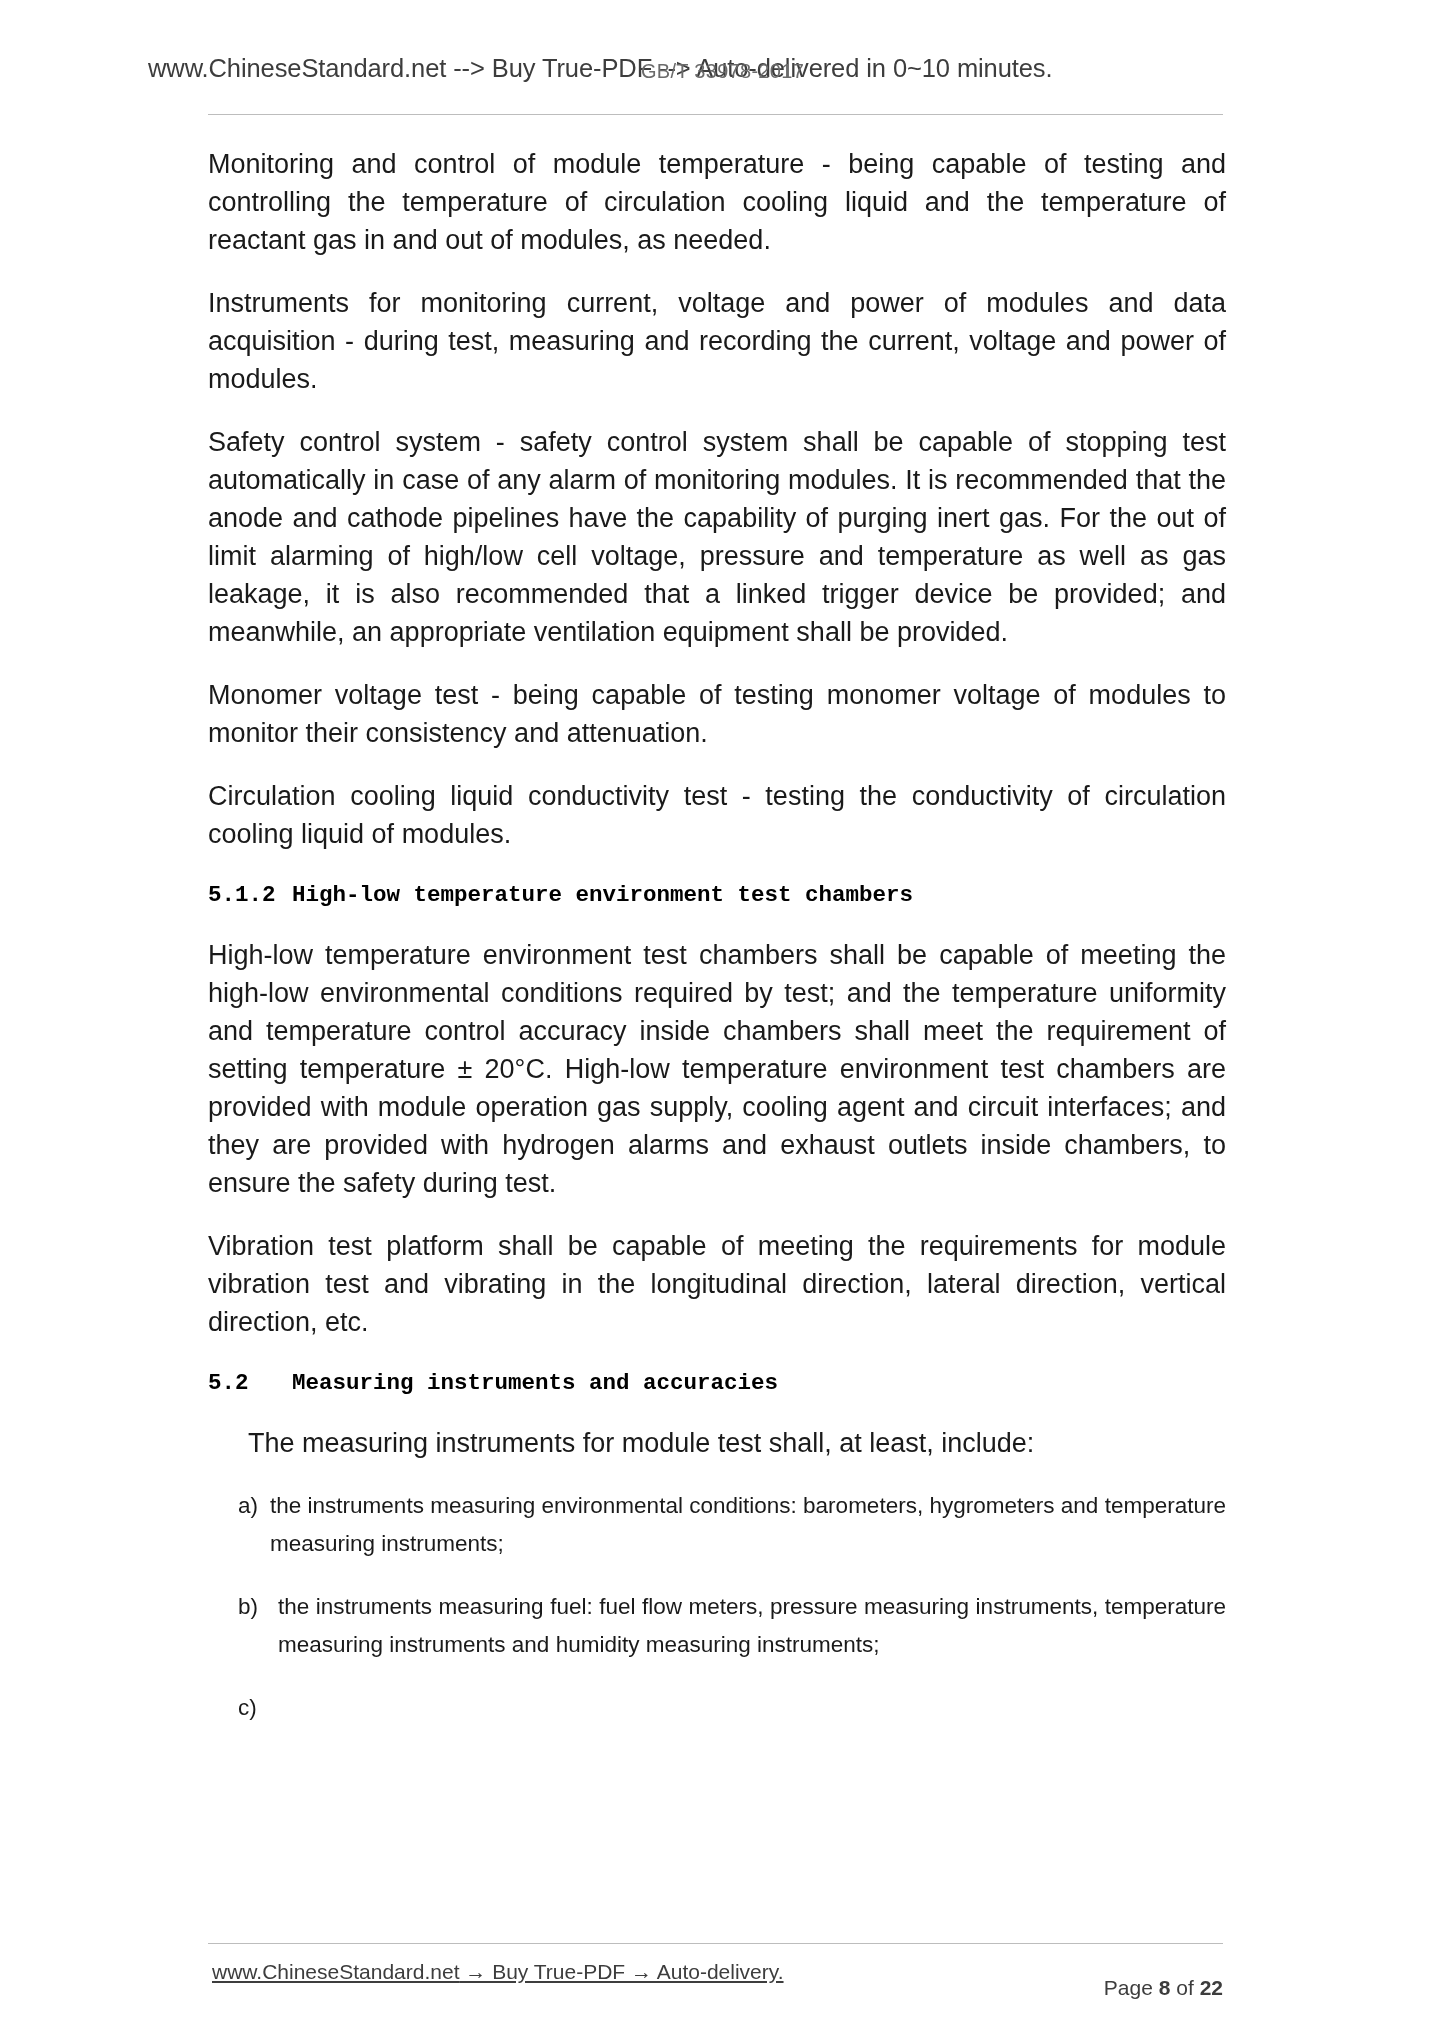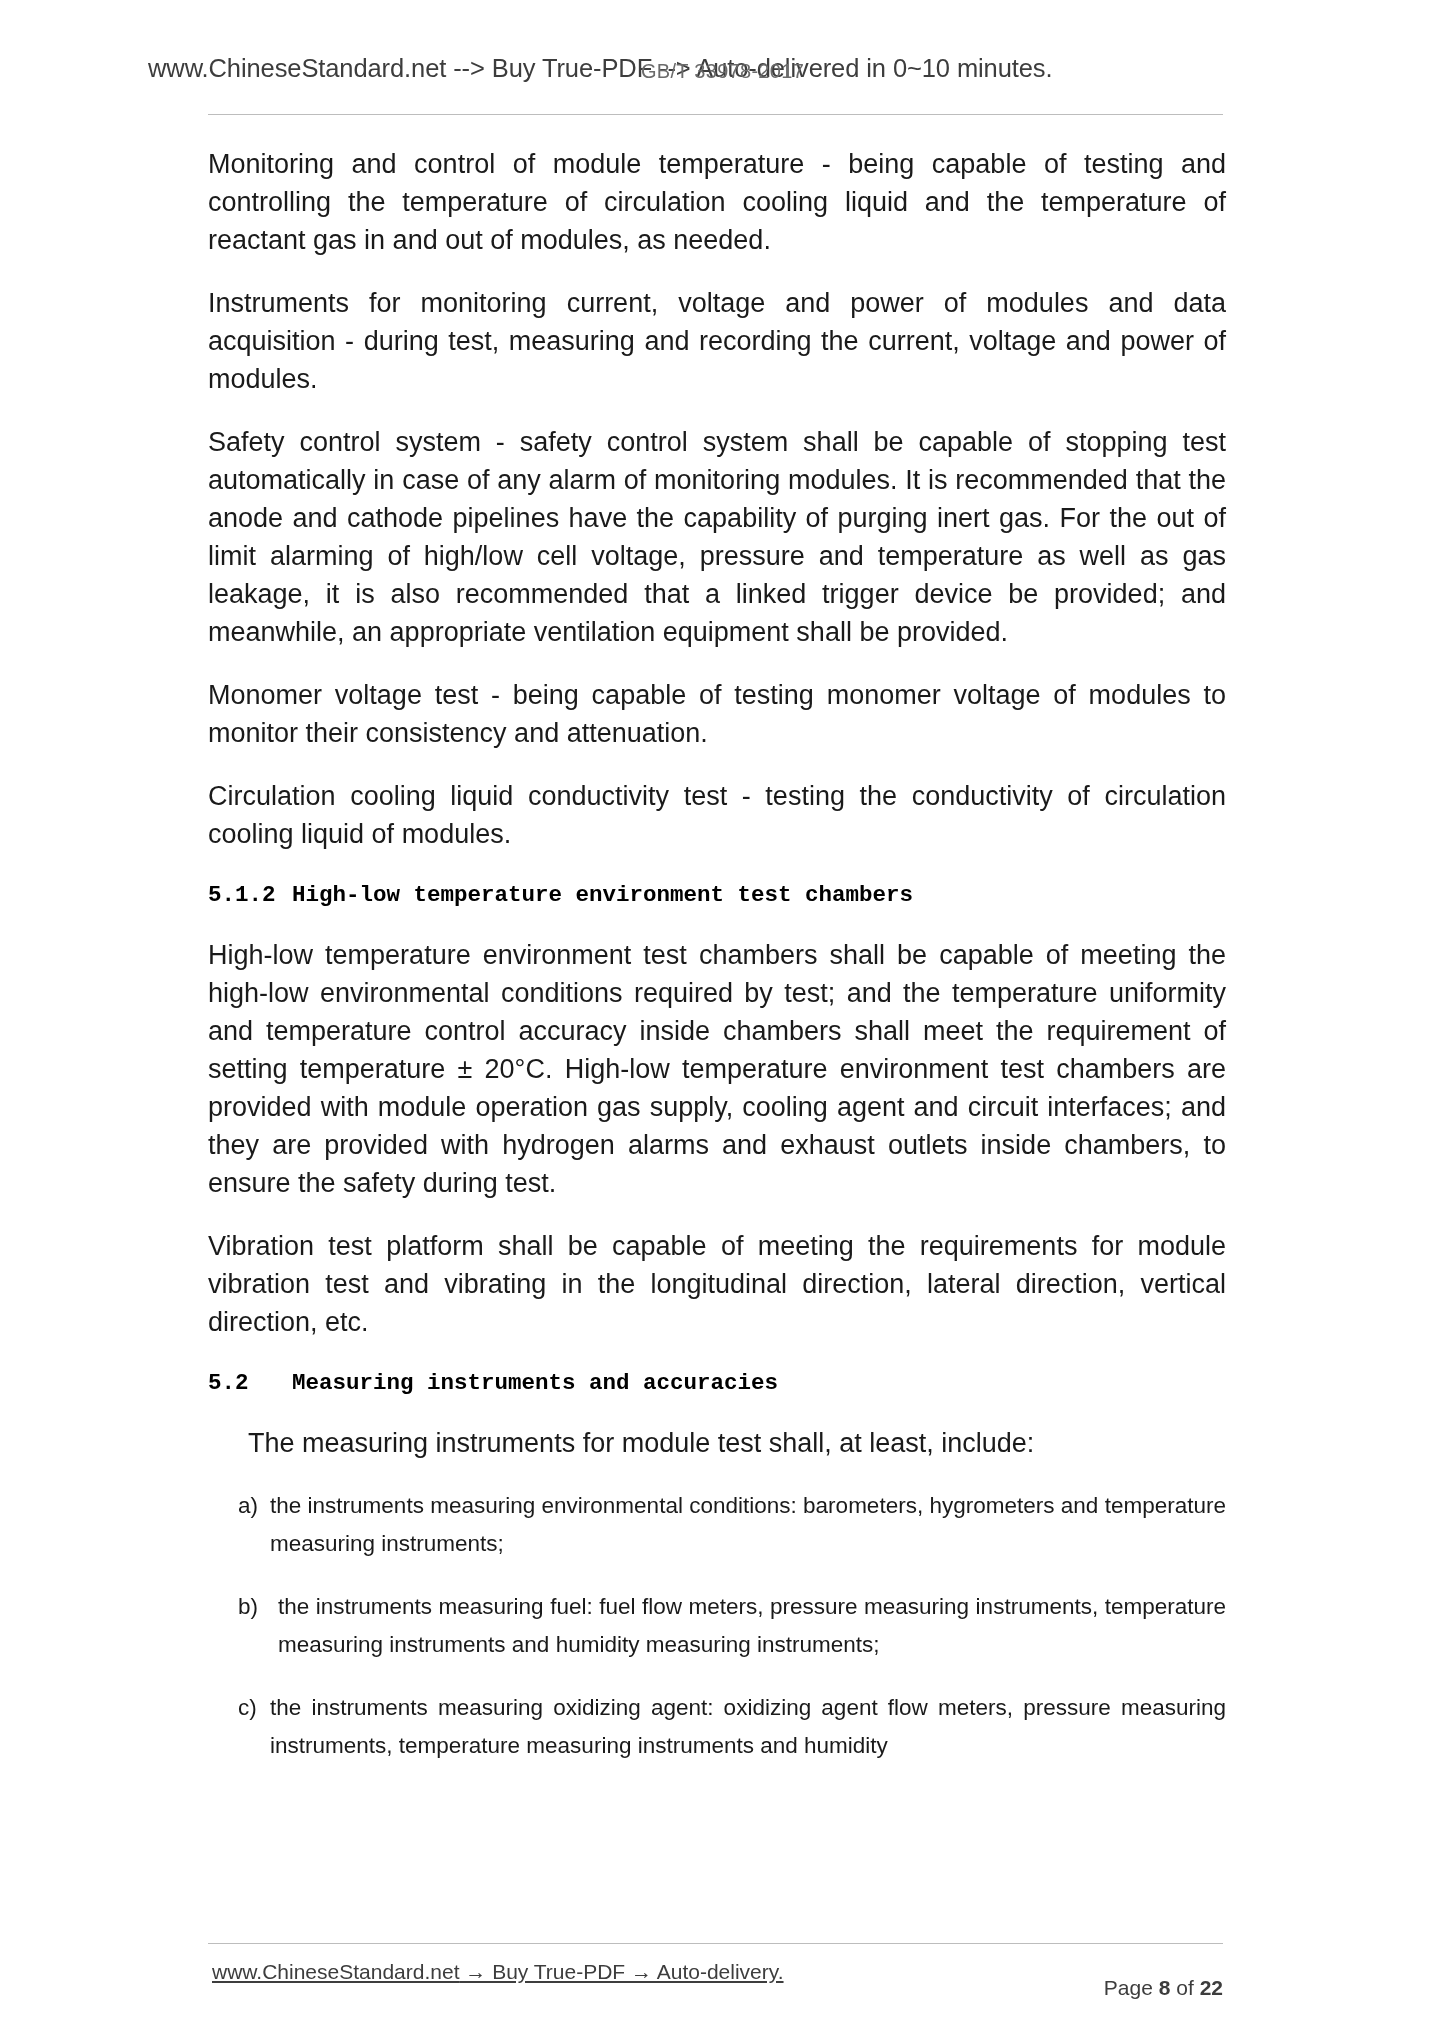--- a/index.html
+++ b/index.html
@@ -192,21 +192,20 @@
       <li class="alpha-item">
         <span class="marker">a)</span>
         <span>the instruments measuring environmental conditions: barometers, hygrometers and temperature measuring instruments;</span>
       </li>
       <li class="alpha-item wide">
         <span class="marker">b)</span>
         <span>the instruments measuring fuel: fuel flow meters, pressure measuring instruments, temperature measuring instruments and humidity measuring instruments;</span>
       </li>
       <li class="alpha-item">
         <span class="marker">c)</span>
-        <span>the instruments measuring oxidizing agent: oxidizing agent flow meters, pressure measuring instruments, temperature measuring instruments and humidity</span>
       </li>
     </ol>
 
   </div>
 
   <div class="footer-rule"></div>
   <div class="footer">
     <div class="footer-left"><span class="site">www.ChineseStandard.net</span><span> → Buy True-PDF → Auto-delivery.</span></div>
     <div class="footer-right"><span>Page</span>&nbsp;<span class="pg-num">8</span>&nbsp;<span>of</span>&nbsp;<span class="pg-num">22</span></div>
   </div>

